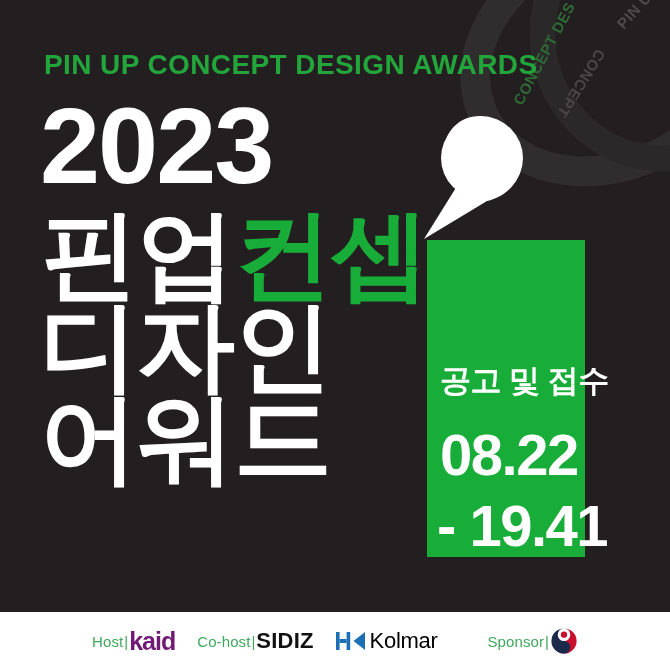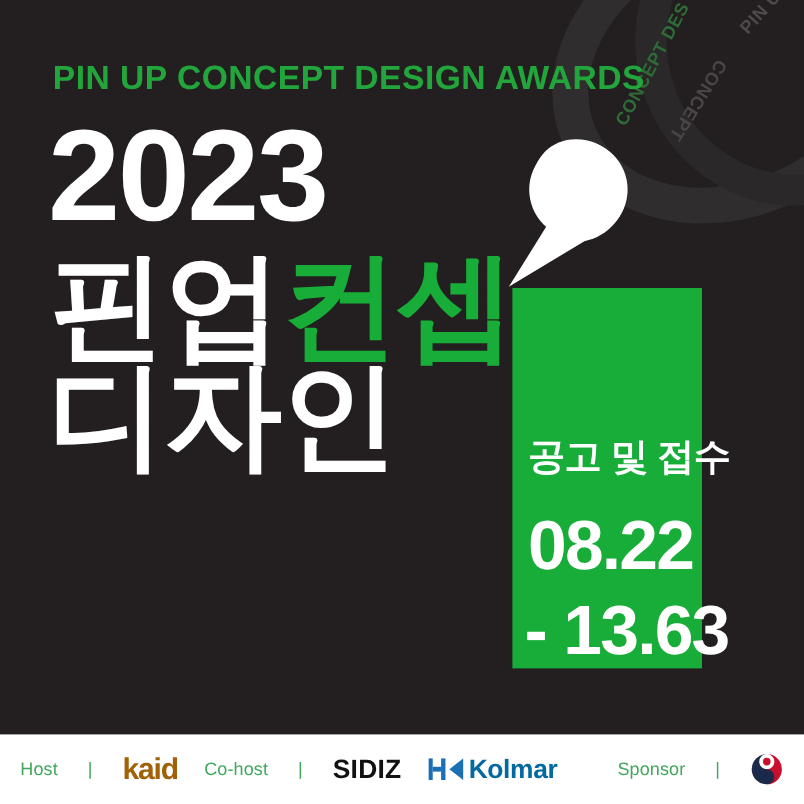--- a/index.html
+++ b/index.html
@@ -137,55 +137,55 @@
     left:0;bottom:0;
     width:670px;height:58px;
     background:#FFFFFF;
     display:flex;
     align-items:center;
     justify-content:center;
   }
   .foot-group{
     display:flex;
     align-items:center;
-    gap:24px;
+    gap:0;
     margin-right:22px;
   }
   .foot-group:last-child{margin-right:0;margin-left:28px;}
   .foot-role{
     font-size:15px;
     font-weight:400;
     color:#3FA85C;
     letter-spacing:.1px;
   }
   .foot-sep{
     font-size:15px;
     color:#3FA85C;
     font-weight:300;
     margin:0 1px;
   }
   .logo-kaid{
     font-size:25px;
     font-weight:800;
-    color:#a16207;
+    color:#701a75;
     letter-spacing:-1px;
   }
   .logo-sidiz{
     font-size:22px;
     font-weight:800;
     color:#111111;
     letter-spacing:.2px;
   }
   .logo-kolmar{
     display:flex;align-items:center;gap:4px;
   }
   .kolmar-word{
     font-size:22px;
-    font-weight:700;
-    color:#0369a1;
+    font-weight:400;
+    color:#000000;
     letter-spacing:-.3px;
   }
   .logo-motie{
     display:flex;align-items:center;gap:7px;
   }
   .motie-word{
     font-size:16px;
     font-weight:700;
     color:#1B2A4A;
     letter-spacing:-.5px;
@@ -211,25 +211,26 @@
     <path d="M62 4 C86 4 104 23 104 47 C104 68 89 85 69 89 L6 127 L44 66 C34 59 26 54 26 40 C26 20 41 4 62 4 Z" fill="#FFFFFF"></path>
     <circle cx="64" cy="46" r="41" fill="#FFFFFF"></circle>
   </svg>
 
   <div class="eyebrow">PIN UP CONCEPT DESIGN AWARDS</div>
 
   <div class="headline">
     <div class="hl-year">2023</div>
     <div class="hl-row r1"><span>핀업</span><span class="kr-green">컨셉</span></div>
     <div class="hl-row r2">디자인</div>
+    <div class="hl-row r3">어워드</div>
   </div>
 
   <div class="date-label">공고 및 접수</div>
   <div class="date-line date-1">08.22</div>
-  <div class="date-line date-2">- 13.63</div>
+  <div class="date-line date-2">- 19.41</div>
 
   <div class="footer">
 
     <div class="foot-group">
       <span class="foot-role">Host</span>
       <span class="foot-sep">|</span>
       <span class="logo-kaid">kaid</span>
     </div>
 
     <div class="foot-group">

